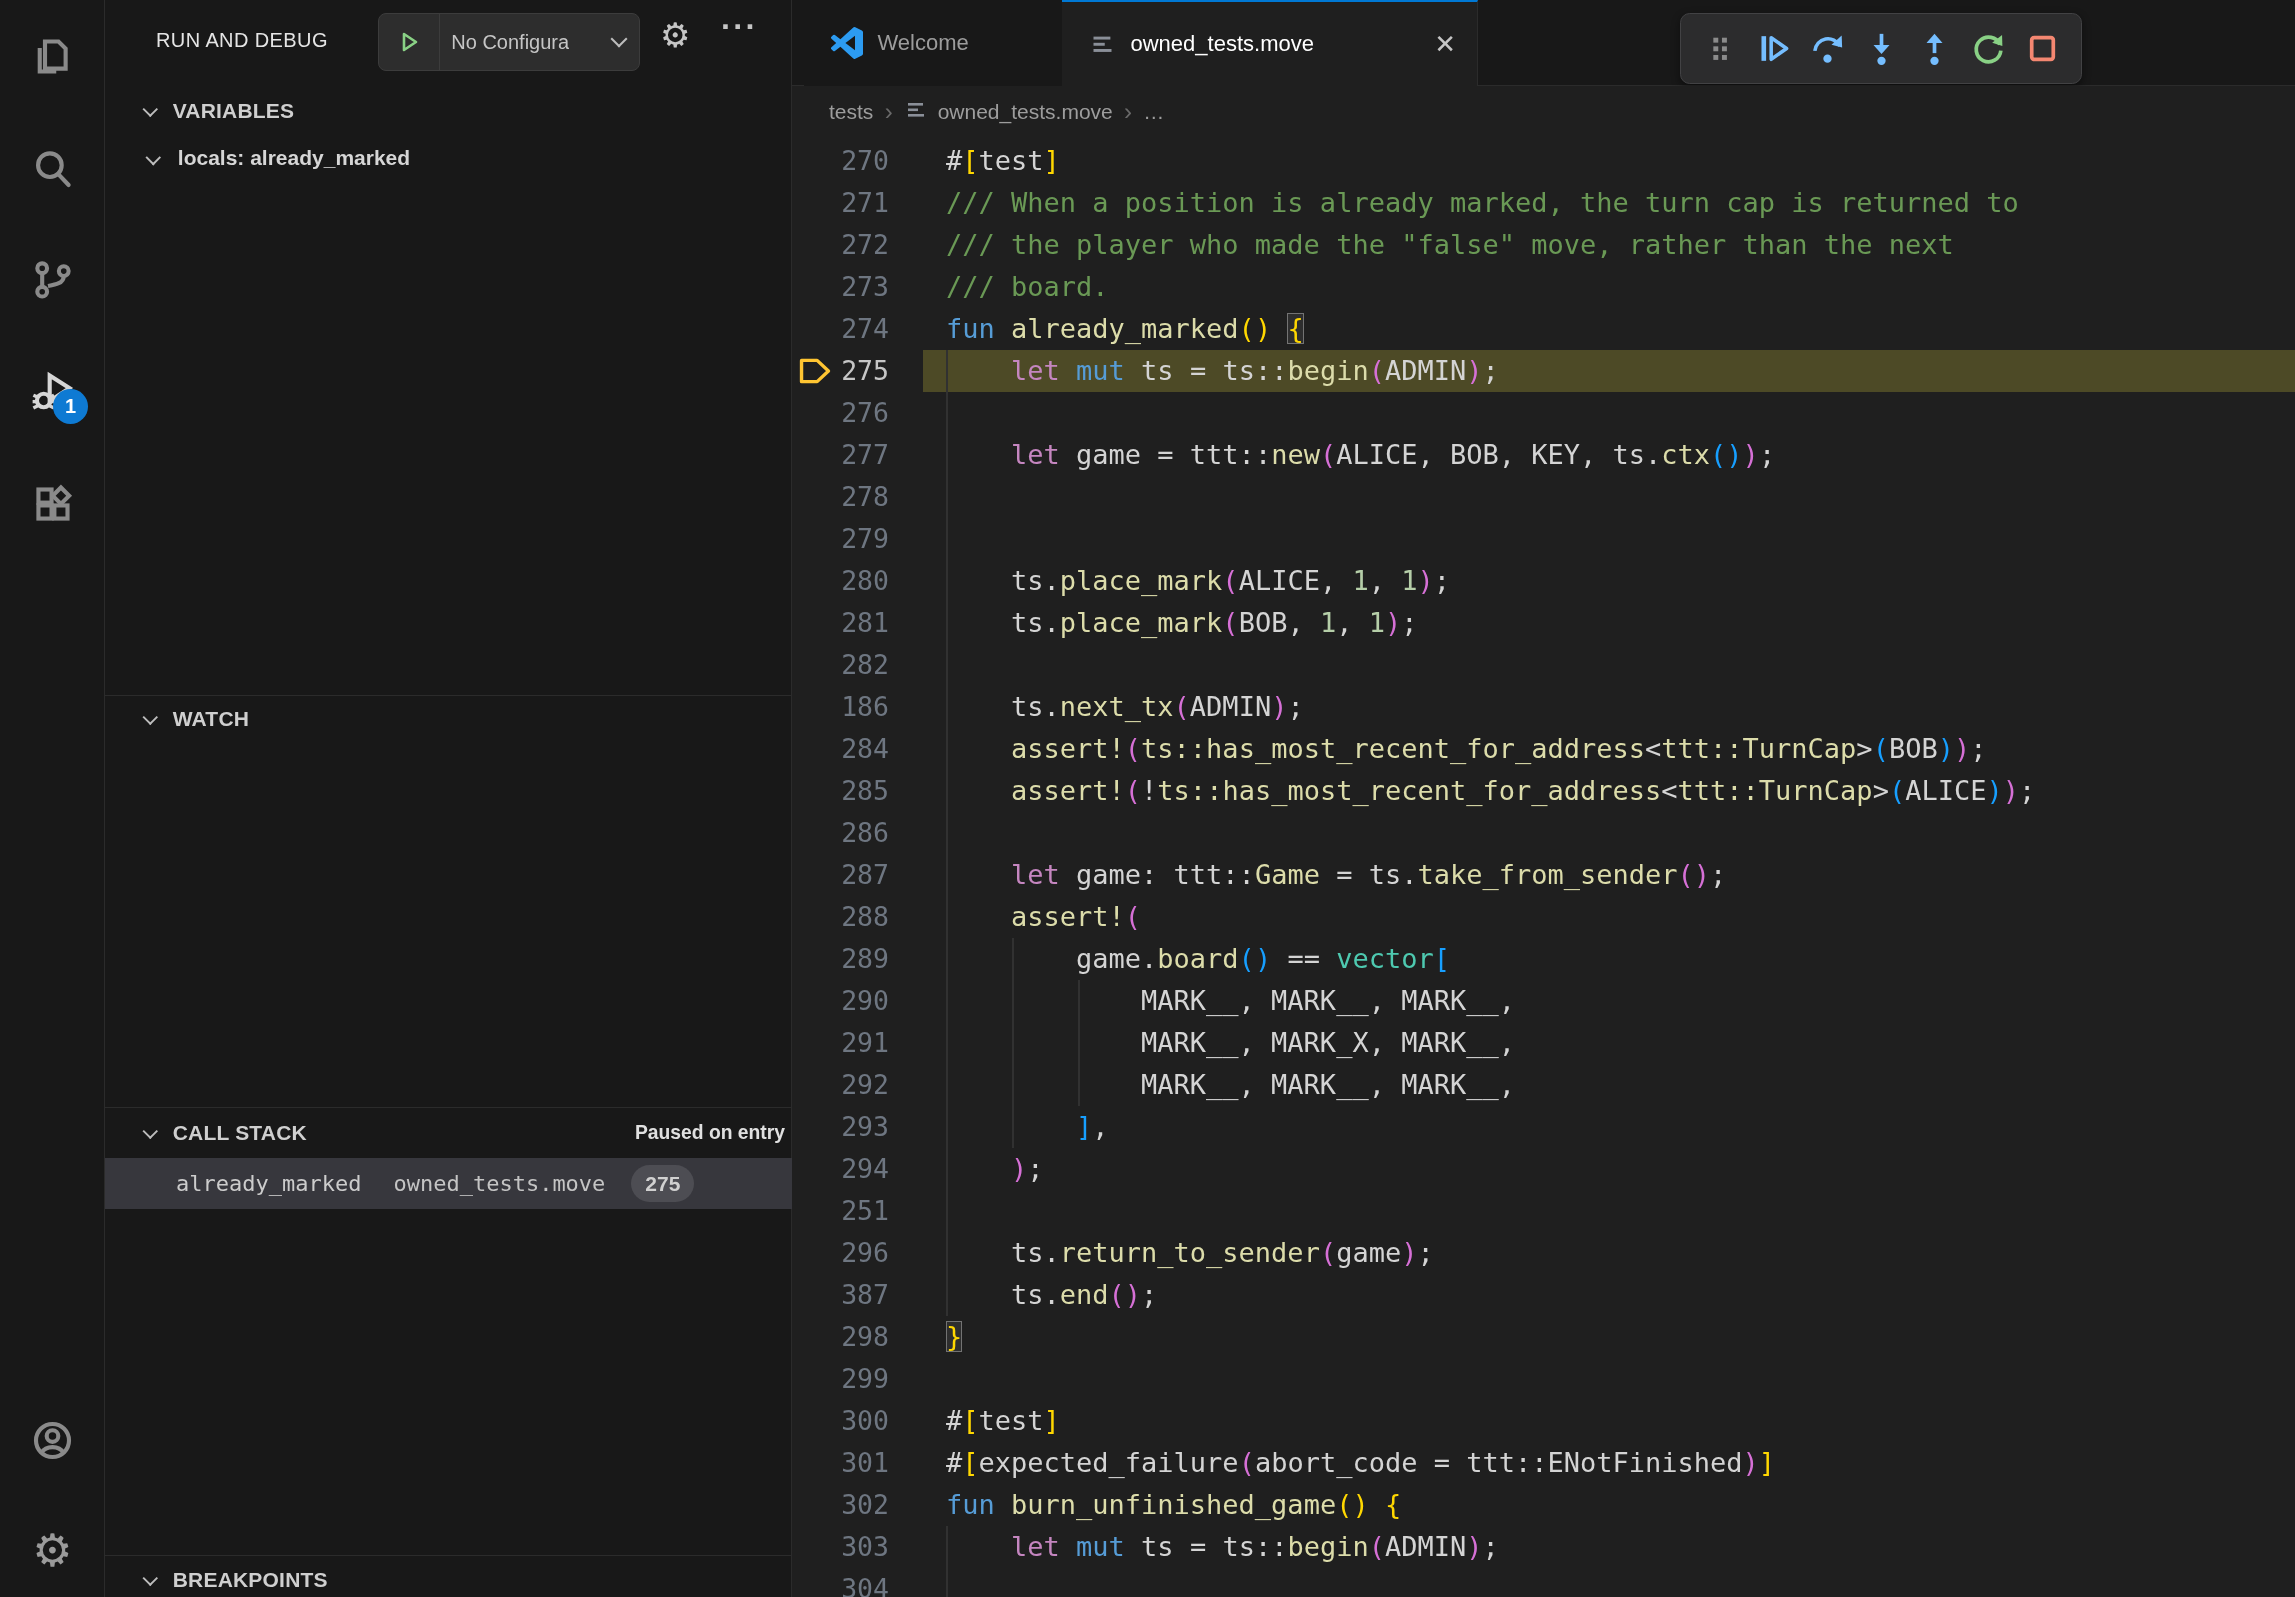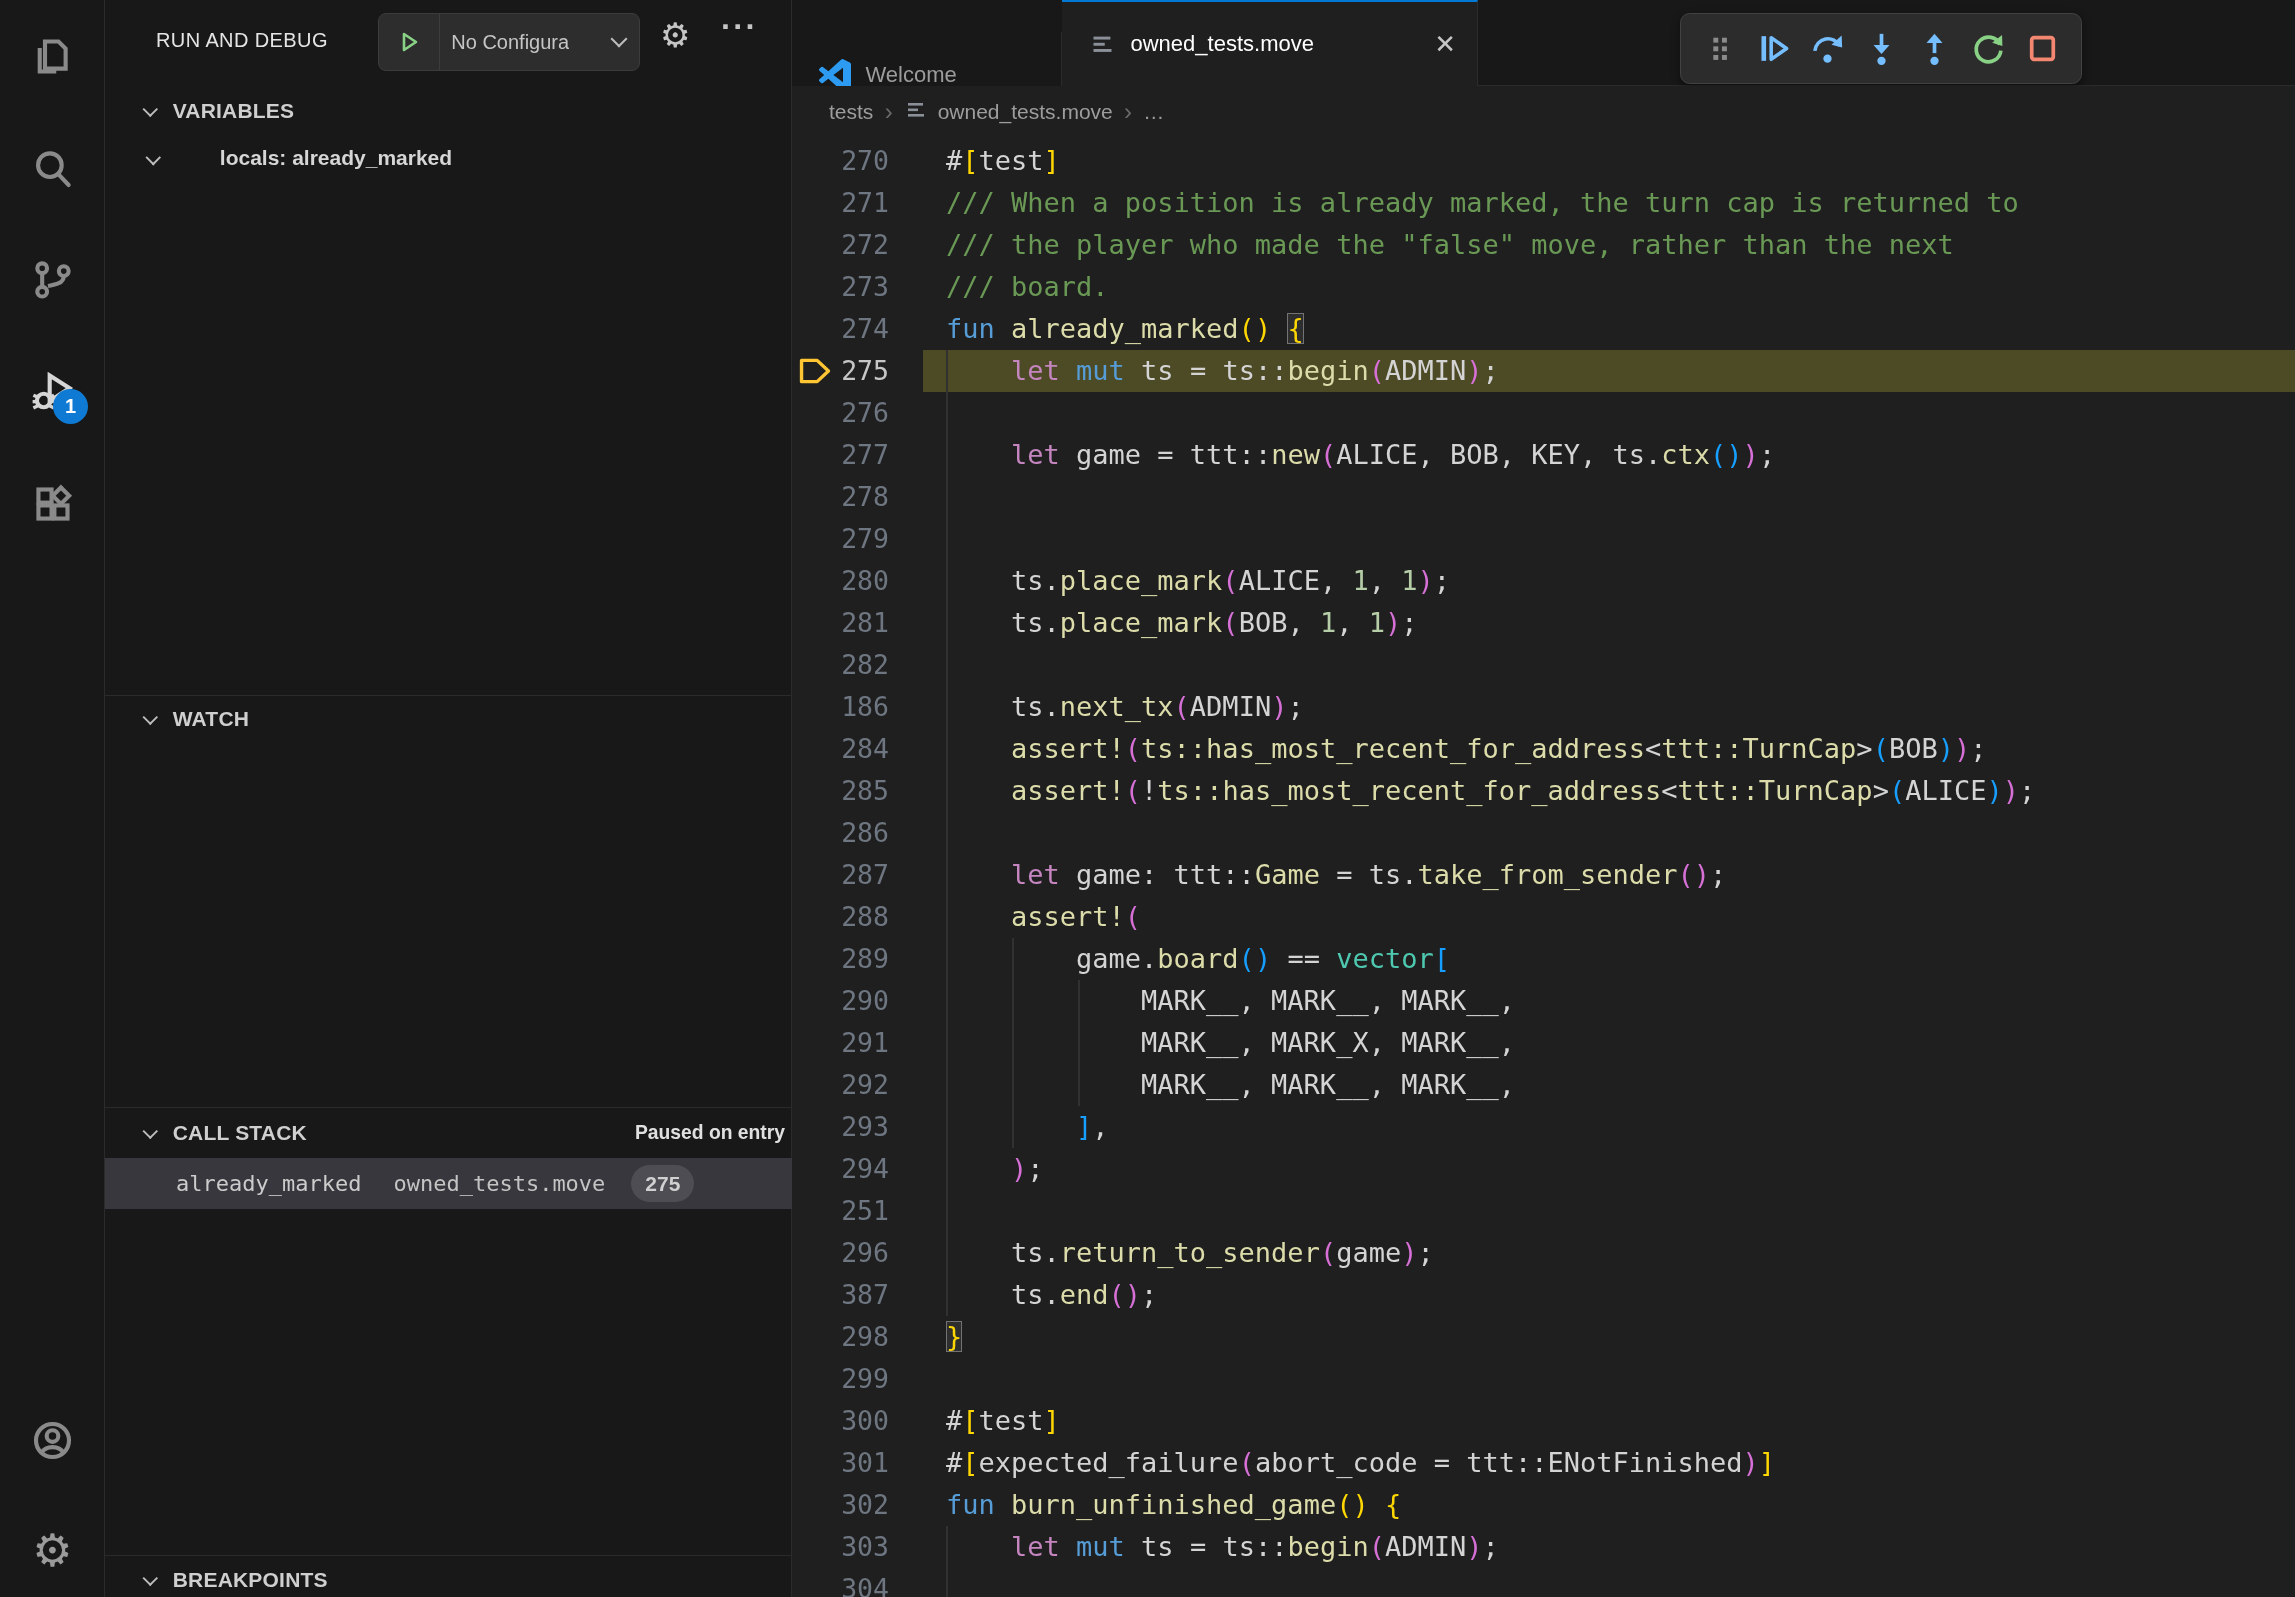--- a/index.html
+++ b/index.html
@@ -41,39 +41,39 @@
                 display:flex; align-items:center; }
   .sec-header .chev { margin-left:22.5px; width:10.5px; height:10.5px;
                       border-width:2.1px; transform:rotate(45deg) translate(-1.6px,-1.6px); }
   .sec-label { font-size:21px; font-weight:700; color:#cfcfcf; margin-left:17.7px;
                letter-spacing:0.2px; }
   .sec-right { position:absolute; right:24px; font-size:19.3px; font-weight:700; color:#e0e0e0; }
   .sb-divider { position:absolute; left:0; width:687px; height:0;
                 border-top:0.8px solid #2b2b2b; }
 
   #locals-row { position:absolute; left:0; top:135px; width:687px; height:45px;
-                display:flex; align-items:center;gap:42px; }
+                display:flex; align-items:center; }
   #locals-row .chev { margin-left:43px; width:10.5px; height:10.5px; border-width:2.1px; }
   #locals-label { font-size:21px; font-weight:700; color:#d6d6d6; margin-left:19.3px; }
 
   #frame-row { position:absolute; left:0; top:1158px; width:687px; height:51px;
                background:#37373d; display:flex; align-items:center; }
   #frame-fn { font-family:"DejaVu Sans Mono", monospace; font-size:22px; color:#cccccc;
               margin-left:71px; }
   #frame-file { font-family:"DejaVu Sans Mono", monospace; font-size:22px; color:#c4c4c4;
                 margin-left:32px; }
   #frame-badge { margin-left:26px; min-width:63px; height:37px; border-radius:18.5px;
                  background:#4d4d53; color:#d0d0d0; font-size:21px; font-weight:600;
                  display:flex; align-items:center; justify-content:center; padding:0 11.3px; }
 
   
   #tabbar { position:absolute; left:792px; top:0; width:1503px; height:86px;
             background:#181818; border-bottom:0.8px solid #2b2b2b; }
   .tab { position:absolute; top:0; height:86px; display:flex; align-items:center; }
-  #tab-welcome { left:0; width:270px; background:#181818; border-right:0.8px solid #2b2b2b;margin-top:32px; }
+  #tab-welcome { left:12px; width:270px; background:#181818; border-right:0.8px solid #2b2b2b; }
   #tab-welcome .tab-label { color:#9c9c9c; }
   #tab-active { left:270px; width:416px; background:#1f1f1f;
                 border-right:0.8px solid #2b2b2b; border-top:2.4px solid #0078d4; }
   #tab-active .tab-label { color:#ffffff; }
   .tab-label { font-size:22px; margin-left:14.5px; }
   .tab-icon { margin-left:27px; display:flex; }
   .tab-close { margin-left:auto; margin-right:21px; color:#c5c5c5; font-size:26px; }
 
   #debug-toolbar { position:absolute; left:1680px; top:13px; width:402px; height:71px;
                    background:#2c2c2d; border:0.8px solid #424244; border-radius:9.7px;

